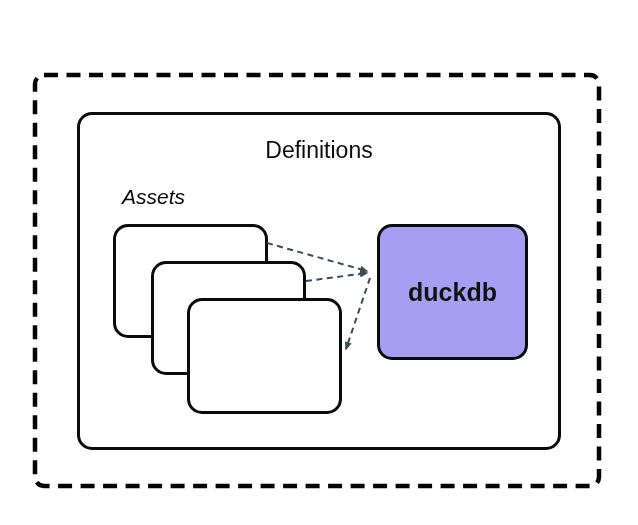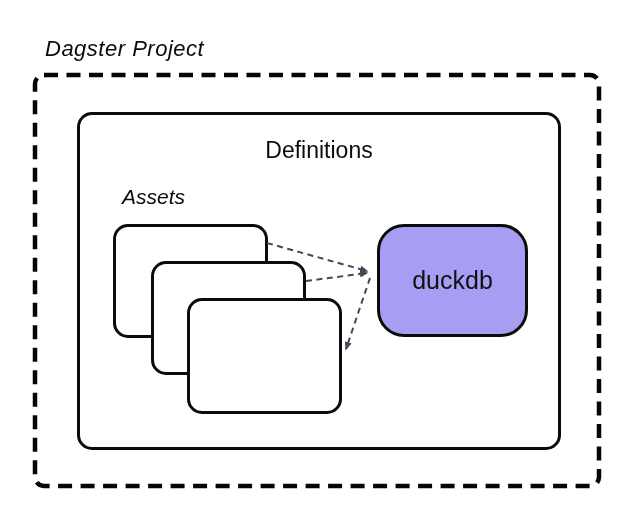--- a/index.html
+++ b/index.html
@@ -67,47 +67,47 @@
     box-sizing: border-box;
   }
   .asset-card.c1 { left: 113px; top: 224px; z-index: 2; }
   .asset-card.c2 { left: 151px; top: 261px; z-index: 3; }
   .asset-card.c3 { left: 187px; top: 298px; height: 116px; z-index: 4; }
 
   .resource-box {
     left: 377px;
     top: 224px;
     width: 151px;
-    height: 113px;
+    height: 136px;
     border: 3.5px solid #0b0b0b;
-    border-radius: 27px;
+    border-radius: 15px;
     box-sizing: border-box;
     display: flex;
     align-items: center;
     justify-content: center;
     z-index: 5;
+    font-weight: bold;
   }
   .resource-box span {
     font-size: 25px;
     color: #111111;
   }
 
   svg.overlay {
     left: 0;
     top: 0;
     z-index: 6;
     pointer-events: none;
   }
 </style>
 </head>
 <body>
 
 <div class="canvas">
 
-  <div class="abs project-title">Dagster Project</div>
 
   <div class="abs definitions-box"></div>
 
   <div class="abs section-label assets-label">Assets</div>
 
   <div class="abs definitions-label">Definitions</div>
 
 
   <div class="abs asset-card c1"></div>
   <div class="abs asset-card c2"></div>

